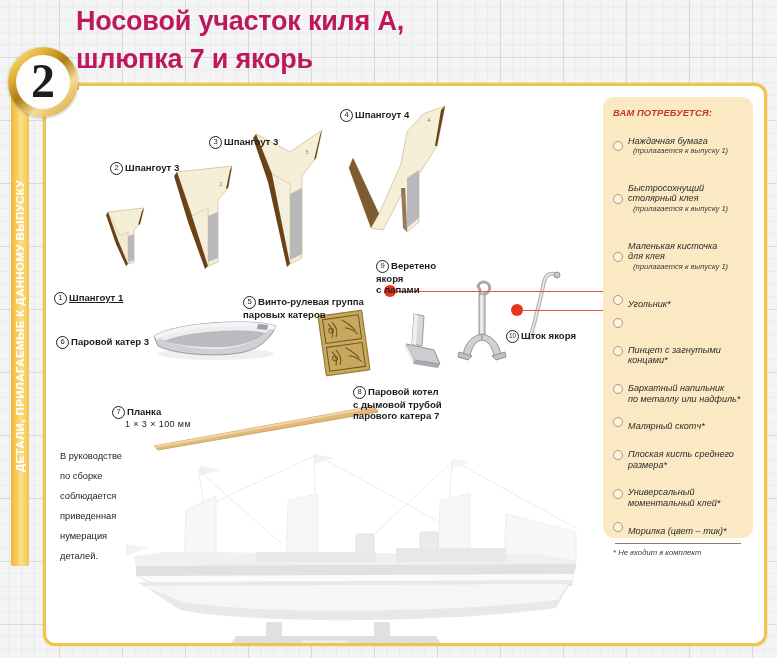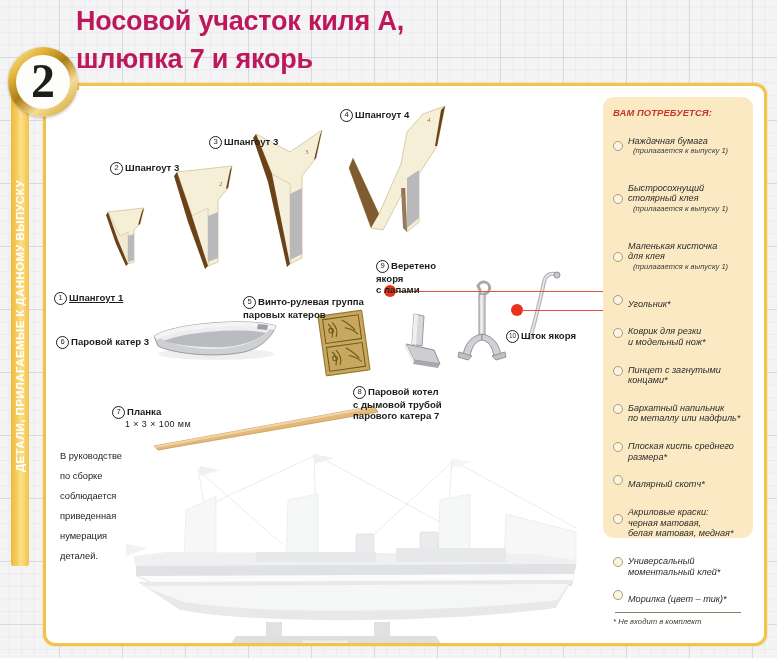--- a/index.html
+++ b/index.html
@@ -347,63 +347,51 @@
       </div>
     </div>
     <div class="need">
       <div class="cb"></div>
       <div class="txt">
         <span>Угольник*</span>
       </div>
     </div>
     <div class="need">
       <div class="cb"></div>
-      <div class="txt">
-        <span>Коврик для резки
-и модельный нож*</span>
-      </div>
     </div>
     <div class="need">
       <div class="cb"></div>
       <div class="txt">
         <span>Пинцет с загнутыми
 концами*</span>
       </div>
     </div>
     <div class="need">
       <div class="cb"></div>
       <div class="txt">
         <span>Бархатный напильник
 по металлу или надфиль*</span>
       </div>
     </div>
     <div class="need">
       <div class="cb"></div>
       <div class="txt">
+        <span>Малярный скотч*</span>
+      </div>
+    </div>
+    <div class="need">
+      <div class="cb"></div>
+      <div class="txt">
         <span>Плоская кисть среднего
 размера*</span>
       </div>
     </div>
     <div class="need">
       <div class="cb"></div>
       <div class="txt">
-        <span>Малярный скотч*</span>
-      </div>
-    </div>
-    <div class="need">
-      <div class="cb"></div>
-      <div class="txt">
-        <span>Акриловые краски:
-черная матовая,
-белая матовая, медная*</span>
-      </div>
-    </div>
-    <div class="need">
-      <div class="cb"></div>
-      <div class="txt">
         <span>Универсальный
 моментальный клей*</span>
       </div>
     </div>
     <div class="need">
       <div class="cb"></div>
       <div class="txt">
         <span>Морилка  (цвет – тик)*</span>
       </div>
     </div>

